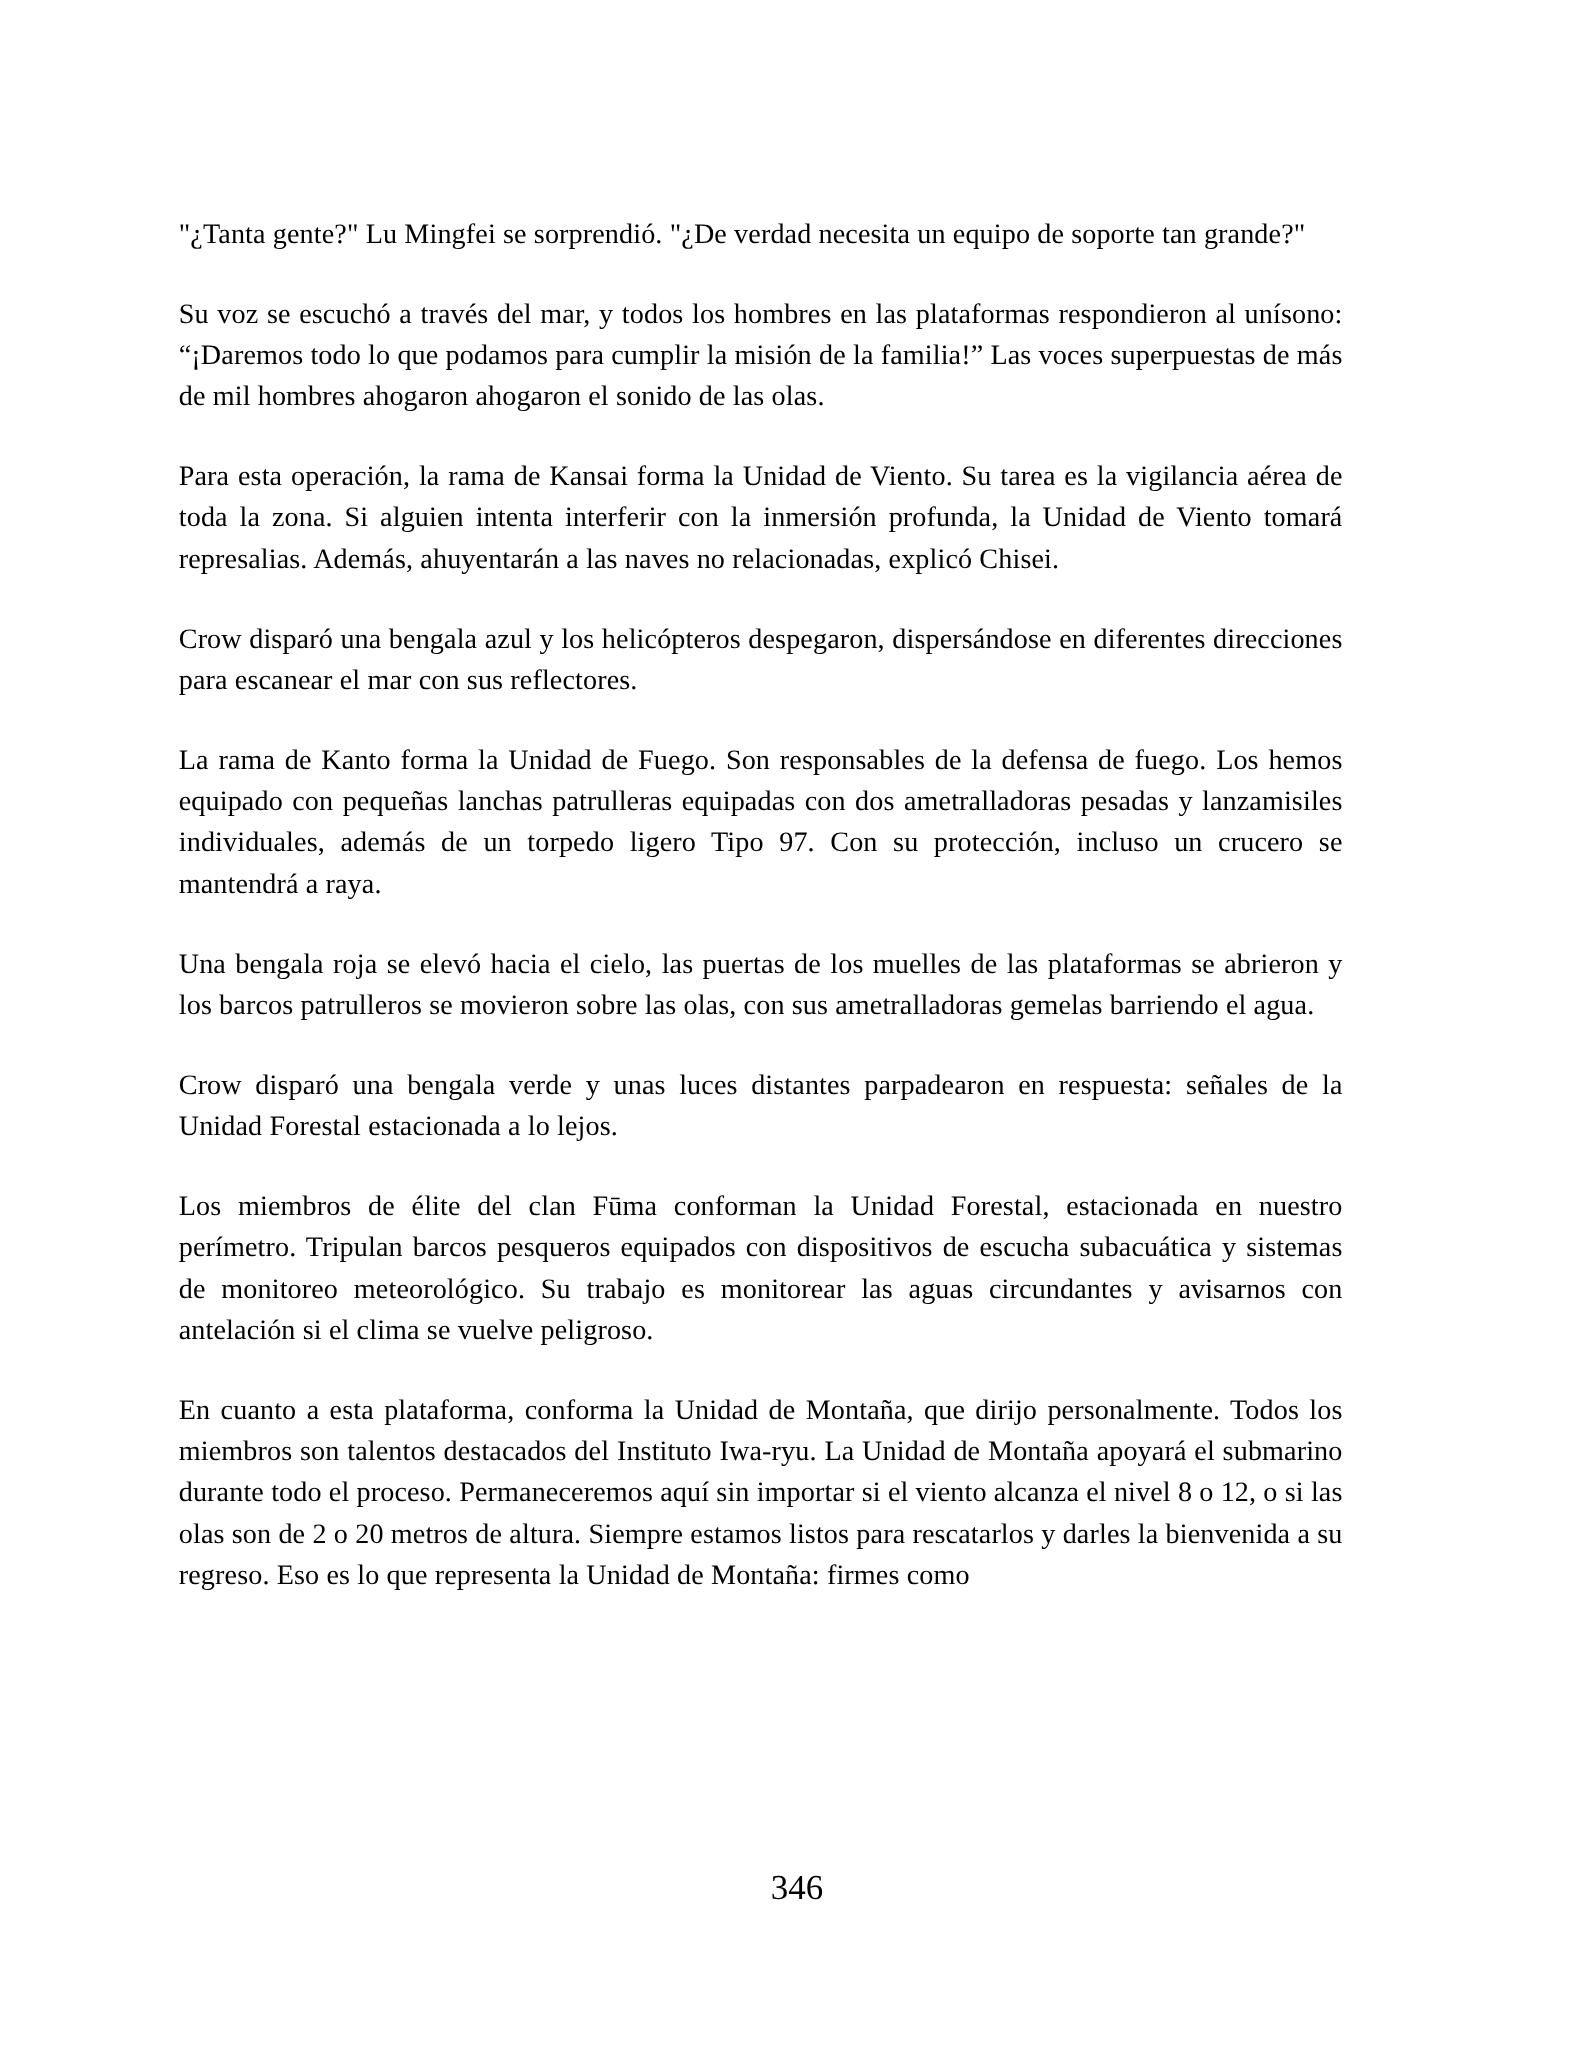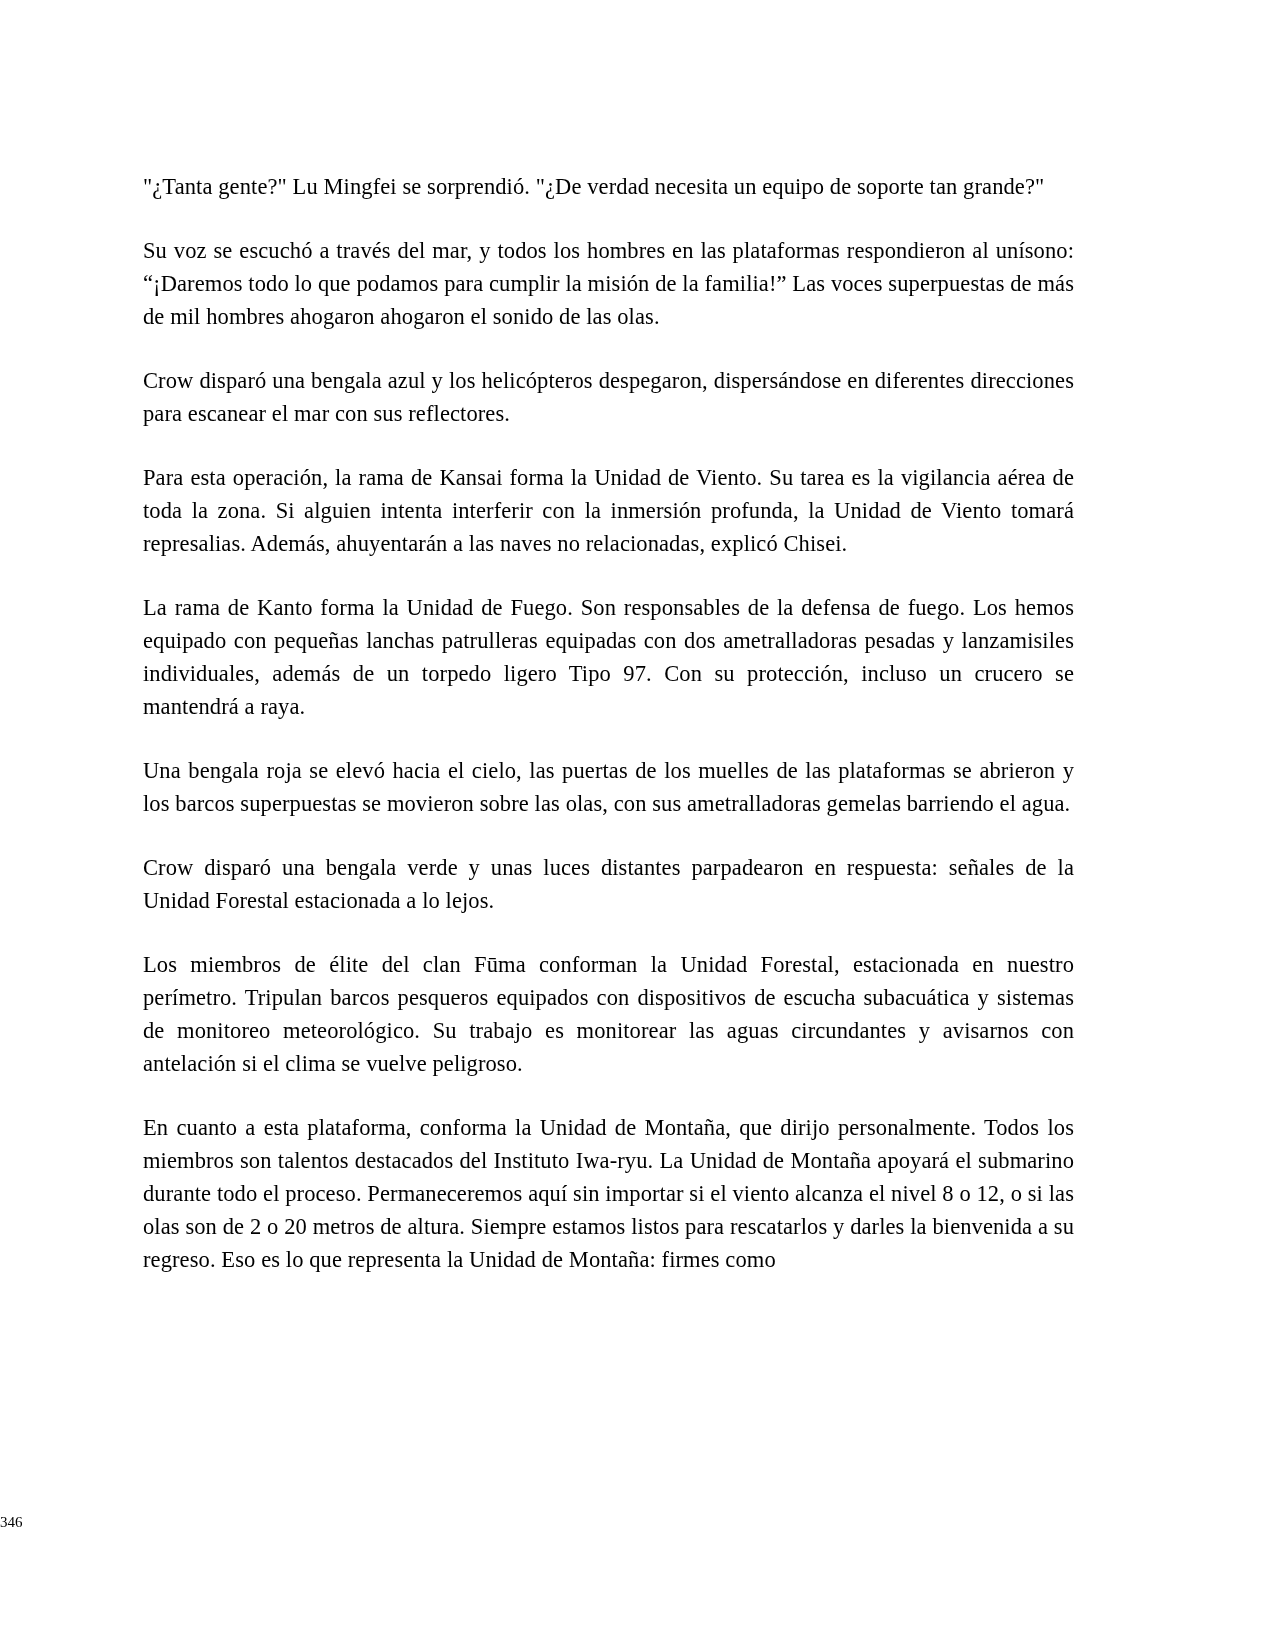--- a/index.html
+++ b/index.html
@@ -25,36 +25,37 @@
   .para {
     margin: 0 0 31px 0;
     font-size: 22.5px;
     line-height: 33px;
     text-align: justify;
     text-justify: inter-word;
     letter-spacing: 0.1px;
   }
   .page-number {
     position: absolute;
-    bottom: 116px;
+    bottom: 127px;
     left: 0;
     width: 100%;
-    font-size: 15px;
+    text-align: center;
+    font-size: 28px;
     line-height: 24px;
   }
 </style>
 </head>
 <body>
 
 <div class="page">
   <div class="content">
     <p class="para">"¿Tanta gente?" Lu Mingfei se sorprendió. "¿De verdad necesita un equipo de soporte tan grande?"</p>
     <p class="para">Su voz se escuchó a través del mar, y todos los hombres en las plataformas respondieron al unísono: “¡Daremos todo lo que podamos para cumplir la misión de la familia!” Las voces superpuestas de más de mil hombres ahogaron ahogaron el sonido de las olas.</p>
+    <p class="para">Para esta operación, la rama de Kansai forma la Unidad de Viento. Su tarea es la vigilancia aérea de toda la zona. Si alguien intenta interferir con la inmersión profunda, la Unidad de Viento tomará represalias. Además, ahuyentarán a las naves no relacionadas, explicó Chisei.</p>
     <p class="para">Crow disparó una bengala azul y los helicópteros despegaron, dispersándose en diferentes direcciones para escanear el mar con sus reflectores.</p>
-    <p class="para">Para esta operación, la rama de Kansai forma la Unidad de Viento. Su tarea es la vigilancia aérea de toda la zona. Si alguien intenta interferir con la inmersión profunda, la Unidad de Viento tomará represalias. Además, ahuyentarán a las naves no relacionadas, explicó Chisei.</p>
     <p class="para">La rama de Kanto forma la Unidad de Fuego. Son responsables de la defensa de fuego. Los hemos equipado con pequeñas lanchas patrulleras equipadas con dos ametralladoras pesadas y lanzamisiles individuales, además de un torpedo ligero Tipo 97. Con su protección, incluso un crucero se mantendrá a raya.</p>
-    <p class="para">Una bengala roja se elevó hacia el cielo, las puertas de los muelles de las plataformas se abrieron y los barcos superpuestas se movieron sobre las olas, con sus ametralladoras gemelas barriendo el agua.</p>
+    <p class="para">Una bengala roja se elevó hacia el cielo, las puertas de los muelles de las plataformas se abrieron y los barcos patrulleros se movieron sobre las olas, con sus ametralladoras gemelas barriendo el agua.</p>
     <p class="para">Crow disparó una bengala verde y unas luces distantes parpadearon en respuesta: señales de la Unidad Forestal estacionada a lo lejos.</p>
     <p class="para">Los miembros de élite del clan Fūma conforman la Unidad Forestal, estacionada en nuestro perímetro. Tripulan barcos pesqueros equipados con dispositivos de escucha subacuática y sistemas de monitoreo meteorológico. Su trabajo es monitorear las aguas circundantes y avisarnos con antelación si el clima se vuelve peligroso.</p>
     <p class="para">En cuanto a esta plataforma, conforma la Unidad de Montaña, que dirijo personalmente. Todos los miembros son talentos destacados del Instituto Iwa-ryu. La Unidad de Montaña apoyará el submarino durante todo el proceso. Permaneceremos aquí sin importar si el viento alcanza el nivel 8 o 12, o si las olas son de 2 o 20 metros de altura. Siempre estamos listos para rescatarlos y darles la bienvenida a su regreso. Eso es lo que representa la Unidad de Montaña: firmes como</p>
   </div>
   <div class="page-number">346</div>
 </div>
 
 </body></html>

